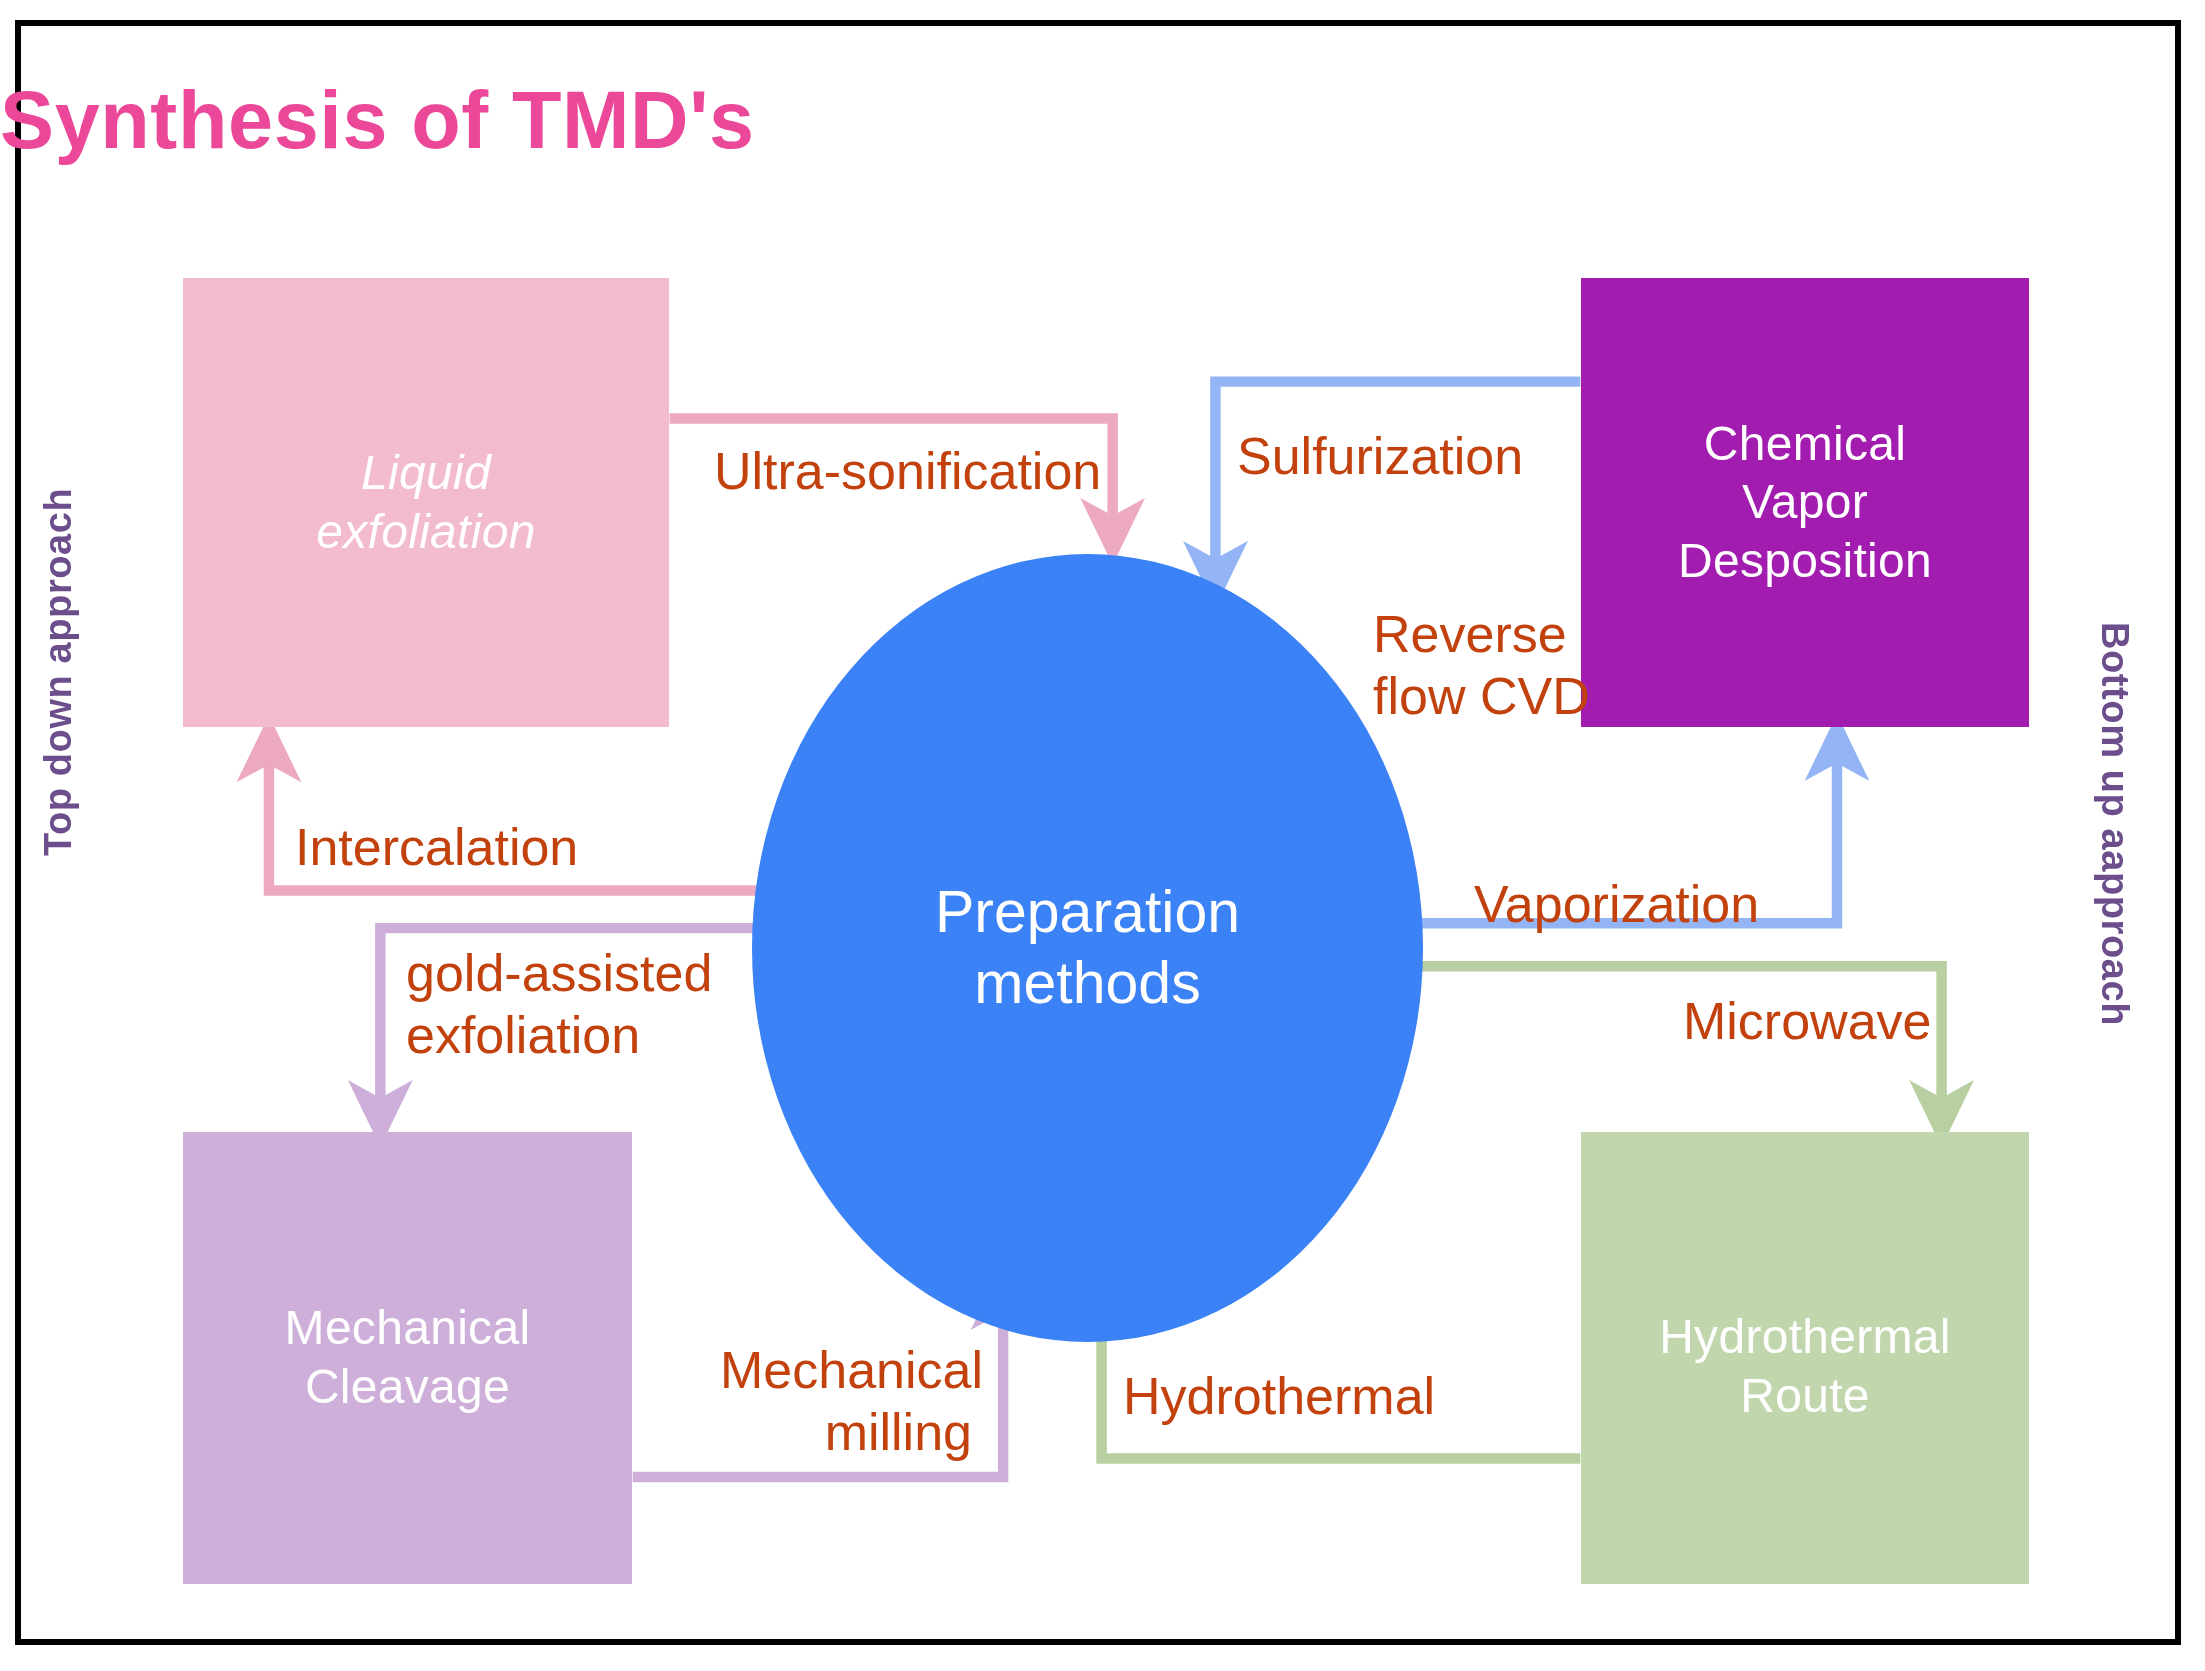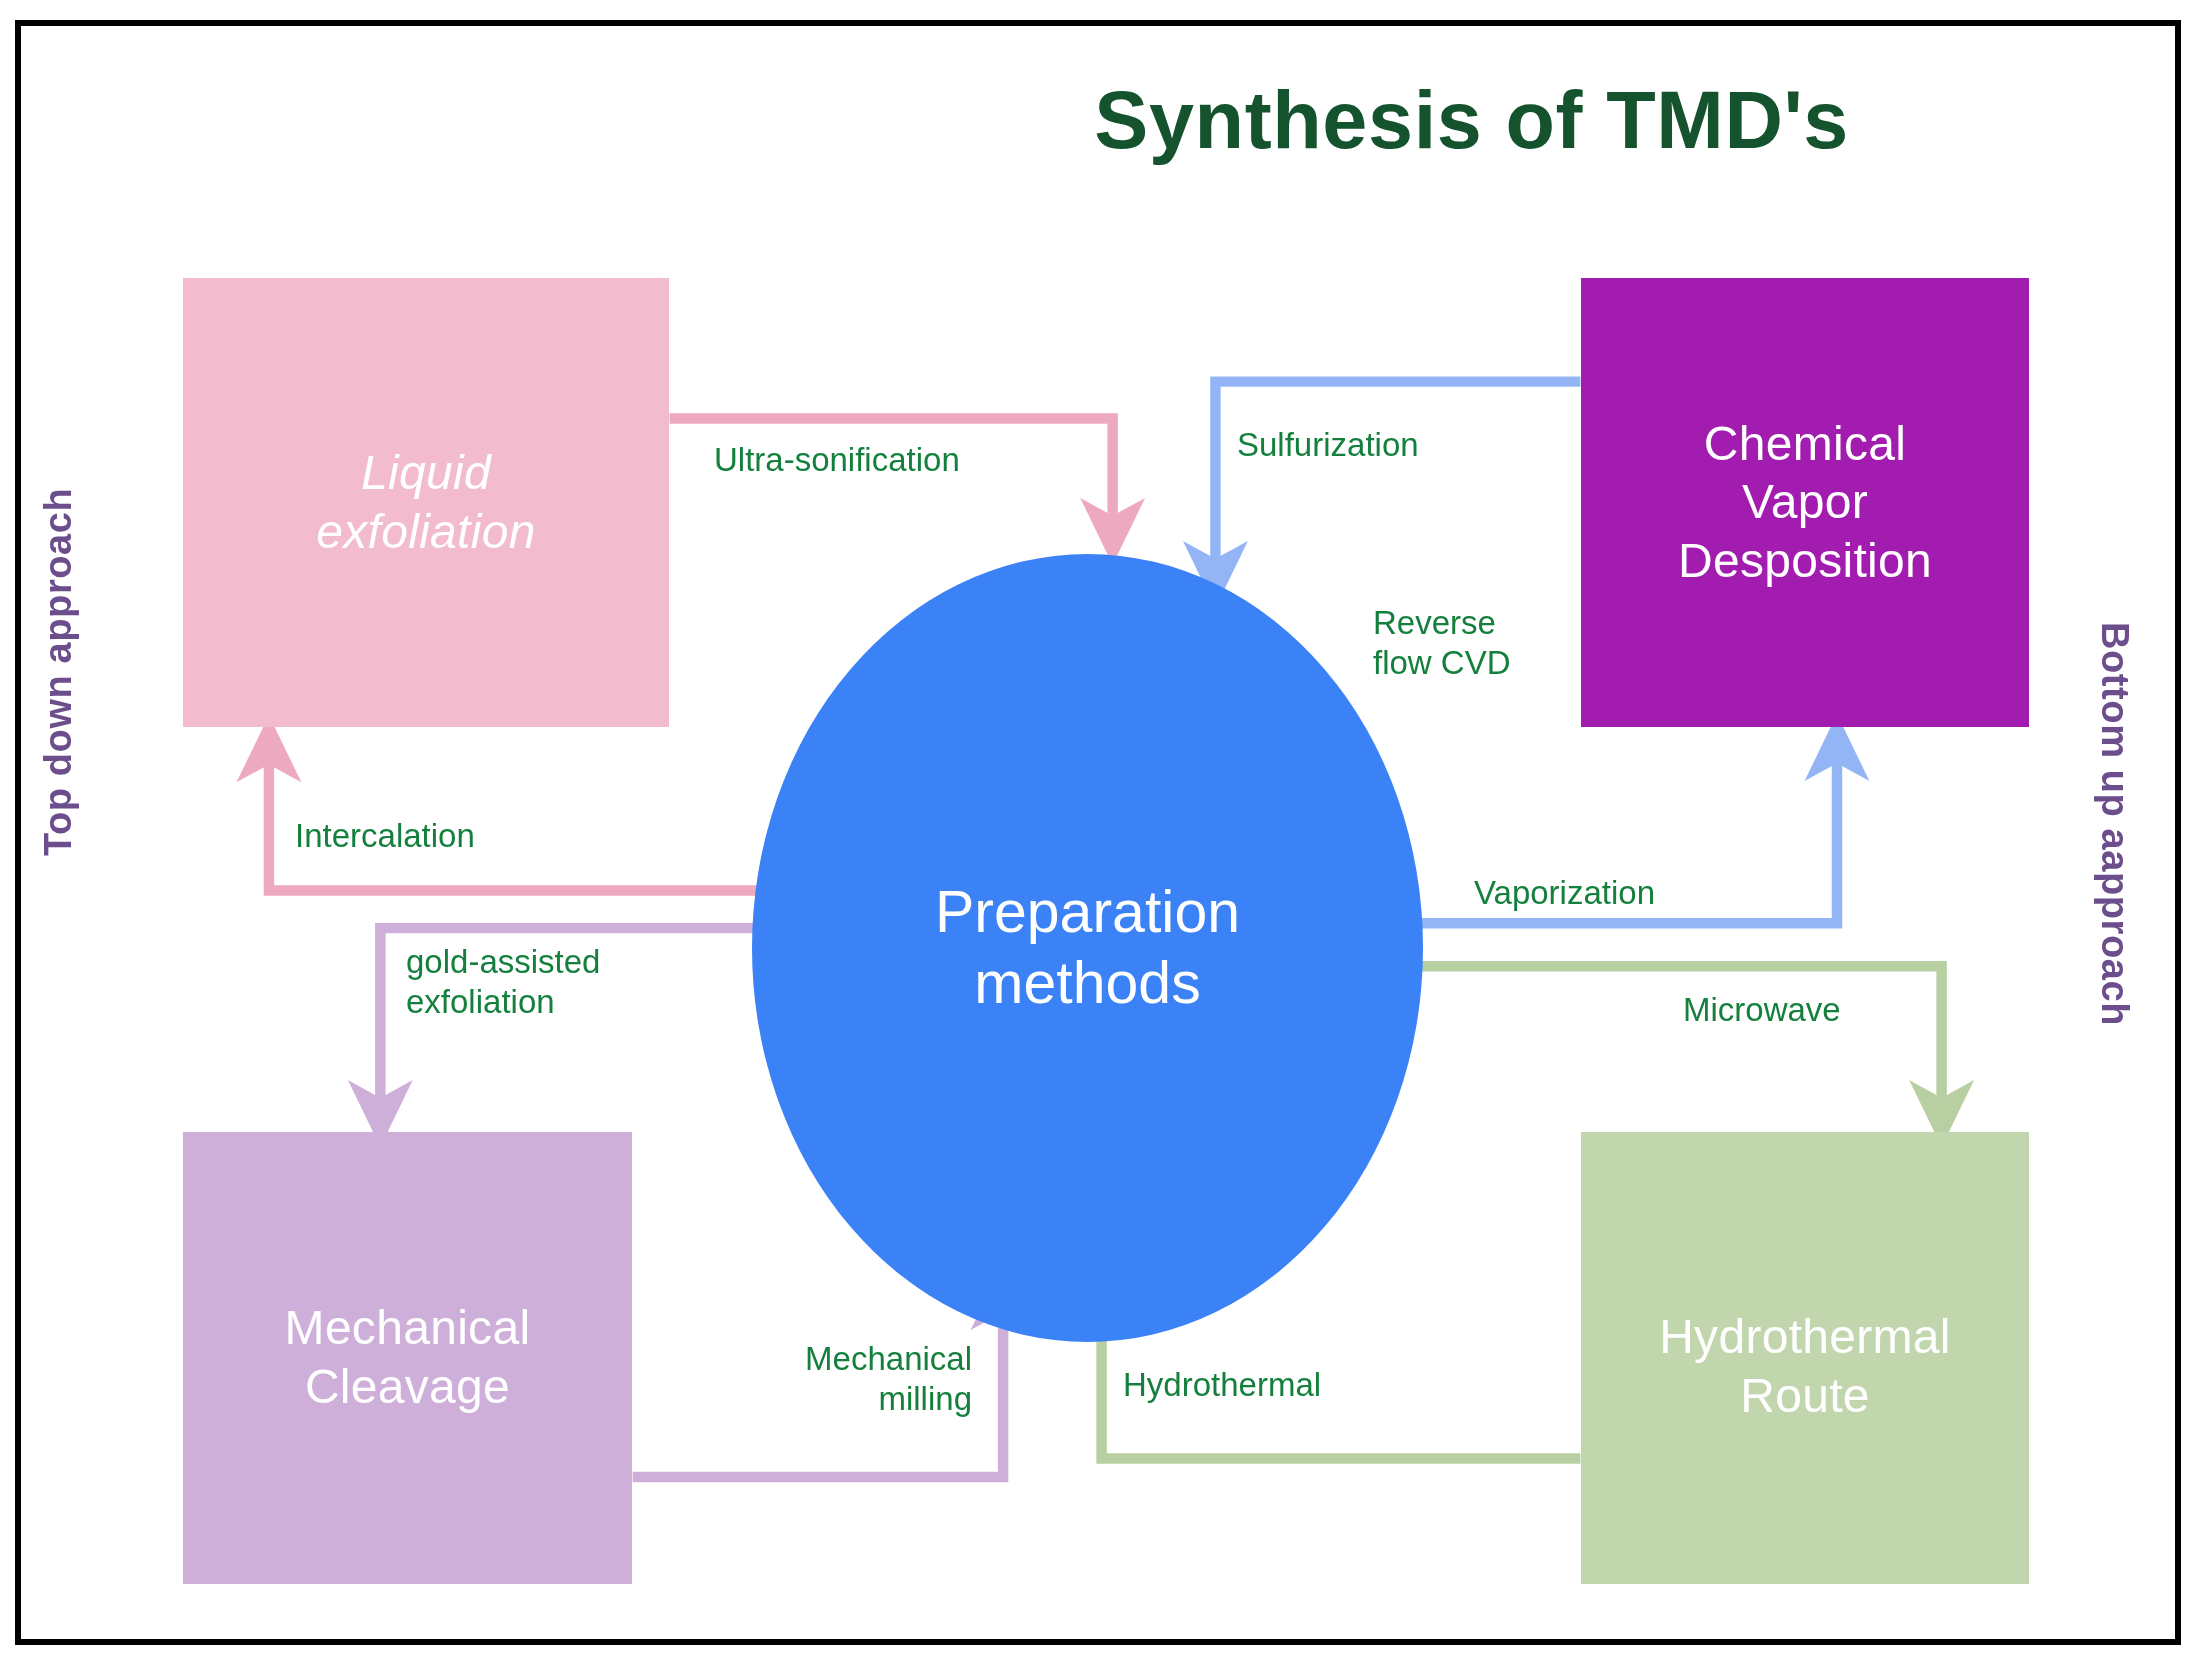--- a/index.html
+++ b/index.html
@@ -31,24 +31,24 @@
     left: 0;
     top: 0;
     width: 2205px;
     height: 1671px;
   }
   .page-title {
     position: absolute;
     left: 0;
     top: 74px;
     width: 1849px;
-    text-align: right;
+    text-align: left;
     font-size: 81px;
     font-weight: bold;
-    color: #14532d;
+    color: #ec4899;
     letter-spacing: 0.6px;
   }
   .node-box {
     position: absolute;
     display: flex;
     align-items: center;
     justify-content: center;
     text-align: center;
     color: #ffffff;
     font-size: 48px;
@@ -71,22 +71,22 @@
     display: flex;
     align-items: center;
     justify-content: center;
     text-align: center;
     color: #ffffff;
     font-size: 59px;
     line-height: 1.2;
   }
   .edge-label {
     position: absolute;
-    color: #15803d;
-    font-size: 33px;
+    color: #c2410c;
+    font-size: 52px;
     line-height: 1.2;
     white-space: pre-line;
   }
   .side-label {
     position: absolute;
     color: #6C4E8C;
     font-weight: bold;
     font-size: 38px;
     letter-spacing: 0.6px;
     white-space: nowrap;

